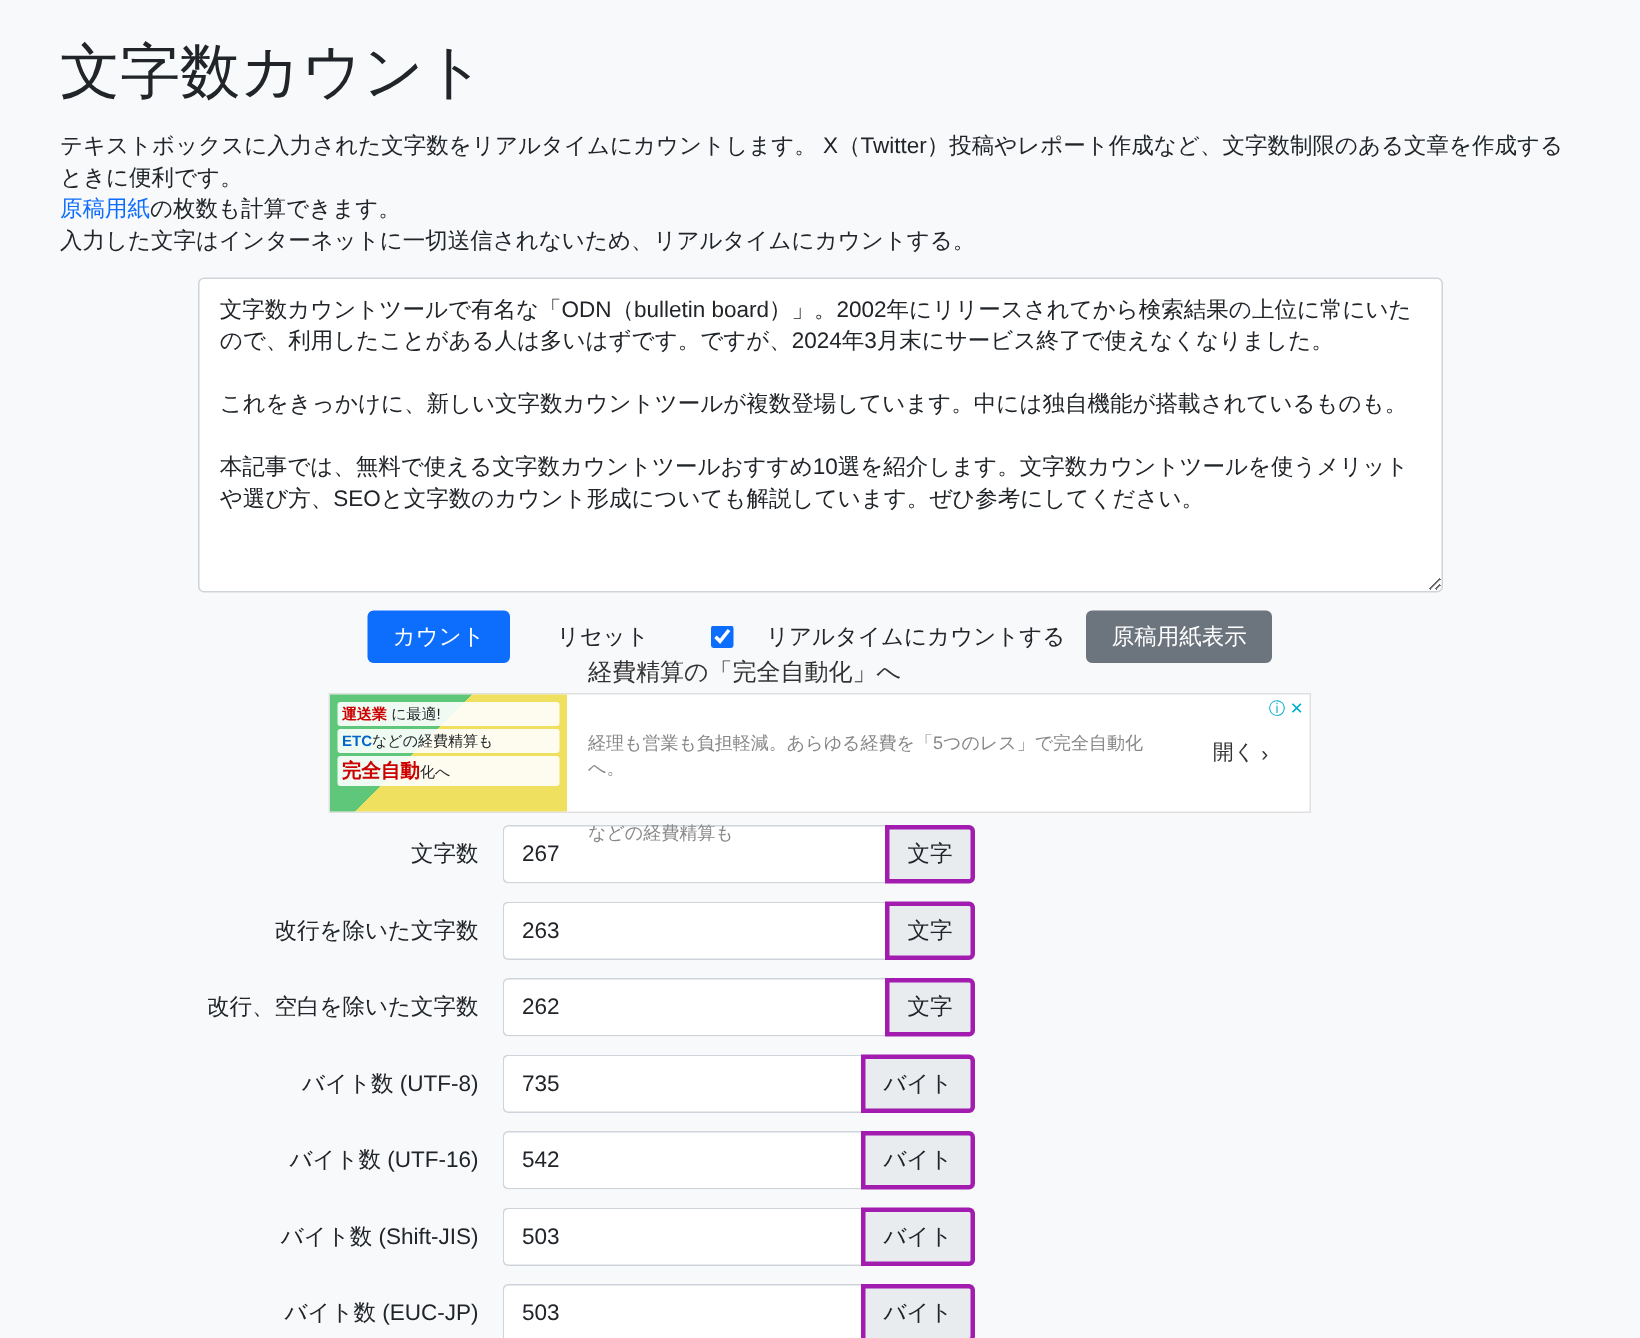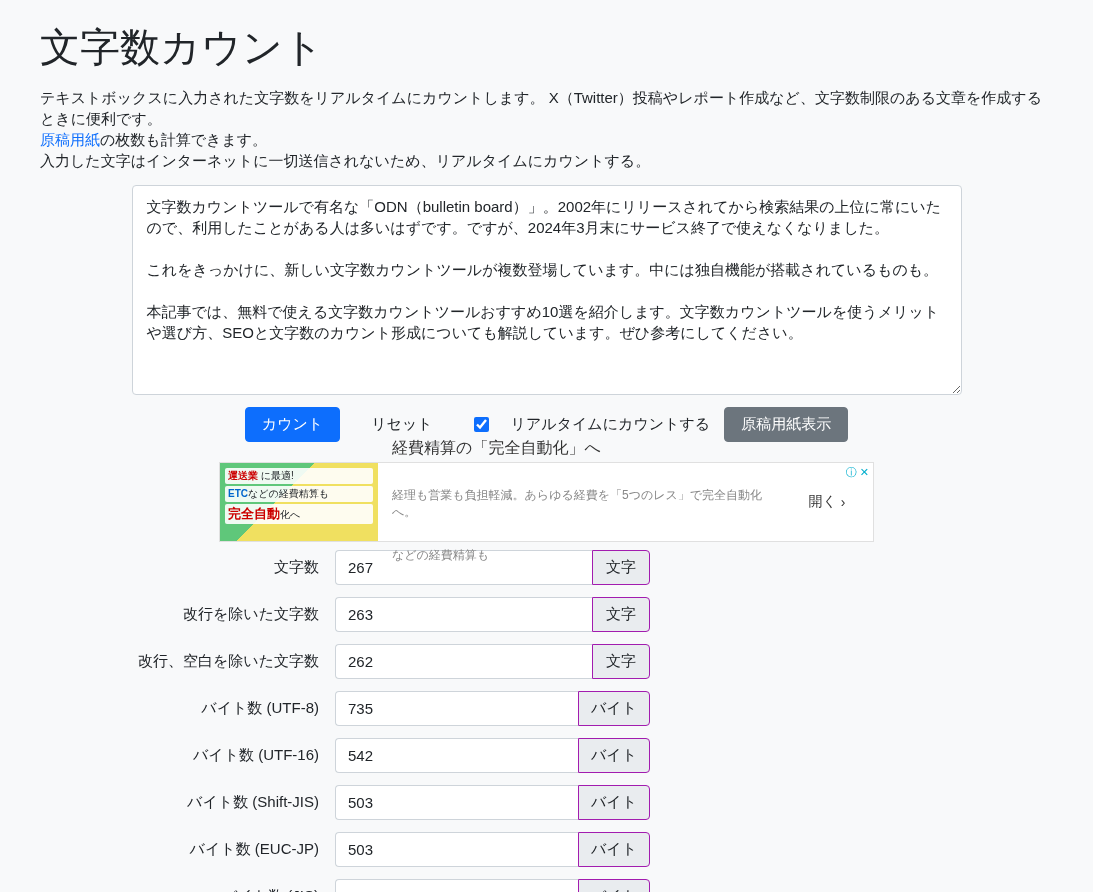--- a/index.html
+++ b/index.html
@@ -106,21 +106,21 @@
       border: 1px solid #ced4da;
       border-right: none;
       border-radius: 4px 0 0 4px;
       font-size: 15px;
       color: #212529;
       background: #fff;
     }
     .input-group .unit {
       padding: 7px 12px;
       background: #e9ecef;
-      border: 1px solid #a21caf;
+      border: 3px solid #a21caf;
       border-radius: 0 4px 4px 0;
       font-size: 15px;
       color: #212529;
       min-width: 58px;
       text-align: center;
     }
   </style>
 </head>
 <body>
 

